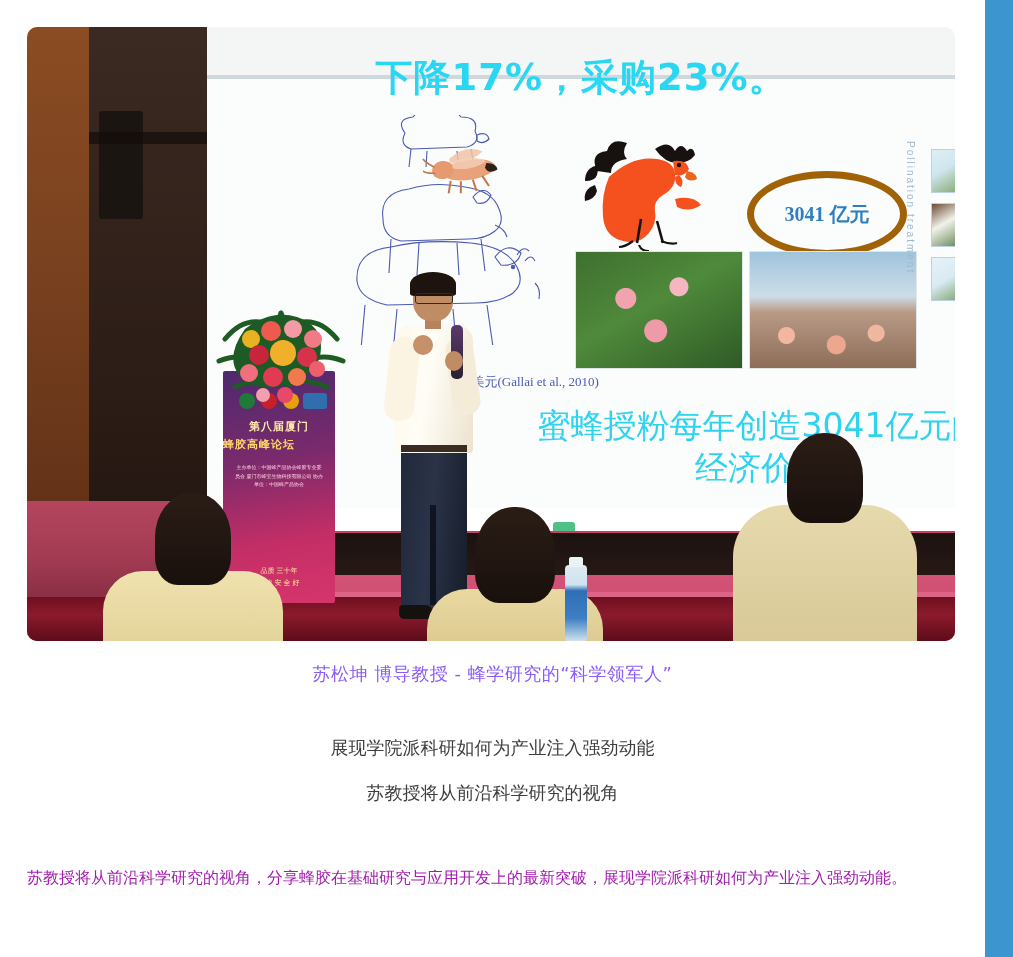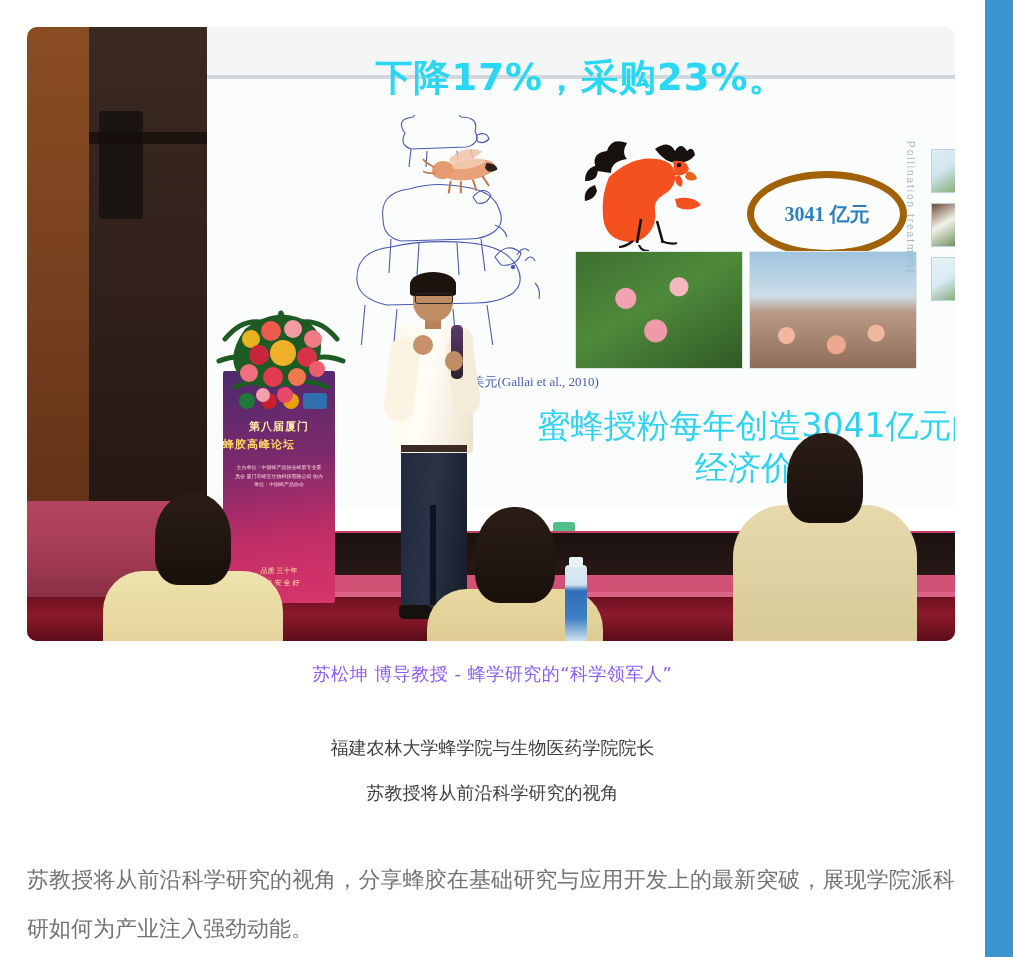--- a/index.html
+++ b/index.html
@@ -343,25 +343,25 @@
     left: 0; top: 725px; width: 985px;
     text-align: center;
     color: #3e3e3e;
     font-size: 18px;
     line-height: 45px;
     font-family: "DejaVu Sans", sans-serif;
   }
   .body-para {
     position: absolute;
     left: 27px; top: 855px; width: 928px;
-    color: #737373;
-    font-size: 22px;
+    color: #a21caf;
+    font-size: 16px;
     line-height: 49px;
     text-align: justify;
-    font-family: Liberation Serif, serif;
+    font-family: Liberation Mono, monospace;
   }
 </style>
 </head>
 <body>
 
 <div class="content">
 
   <div class="photo-wrap">
     <div class="photo">
 
@@ -540,21 +540,21 @@
       </div>
       <div class="bottle"></div>
       <div class="bottle-cap"></div>
 
     </div>
   </div>
 
   <div class="caption">苏松坤 博导教授 - 蜂学研究的“科学领军人”</div>
 
   <div class="credentials">
-    <div>福建农林大学蜂学院与生物医药学院院长</div>
+    <div>展现学院派科研如何为产业注入强劲动能</div>
     <div>苏教授将从前沿科学研究的视角</div>
   </div>
 
   <div class="body-para">苏教授将从前沿科学研究的视角，分享蜂胶在基础研究与应用开发上的最新突破，展现学院派科研如何为产业注入强劲动能。</div>
 
 </div>
 
 <div class="right-rail"></div>
 
 </body></html>

